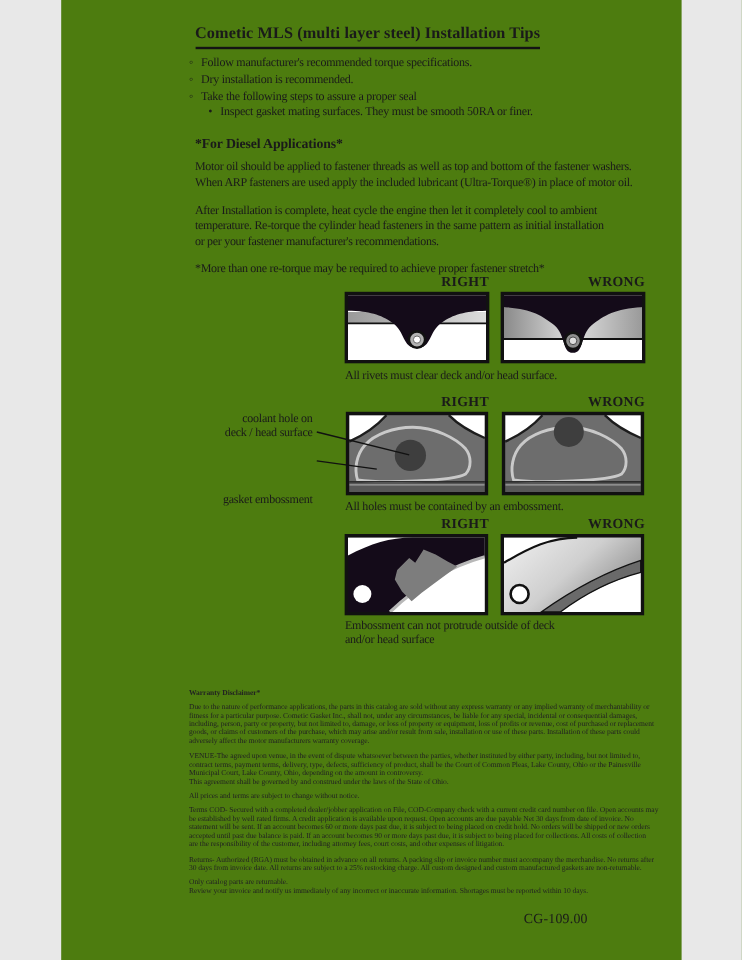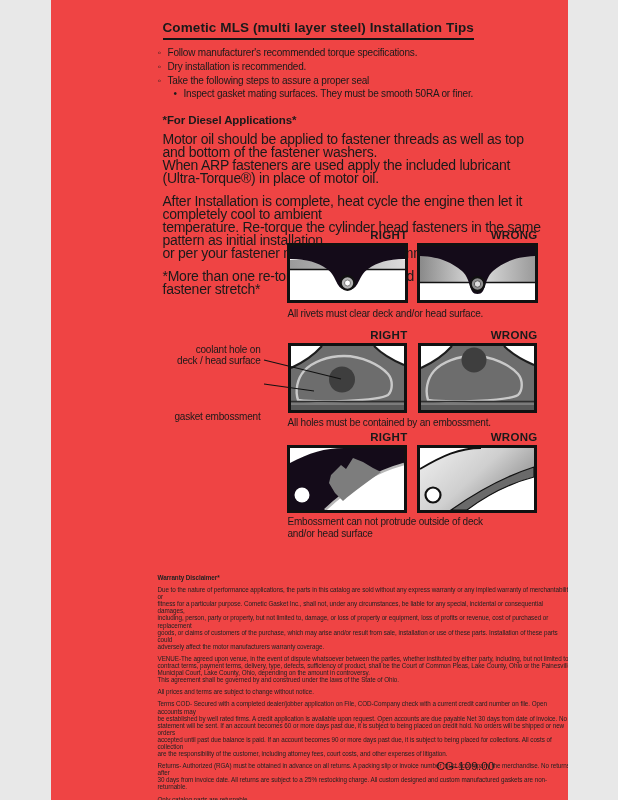--- a/index.html
+++ b/index.html
@@ -1,36 +1,36 @@
 <!DOCTYPE html>
 <html><head>
 <meta charset="utf-8">
 <style>
   html,body{margin:0;padding:0;background:#e8e8e8;}
   .page{
-    position:relative; width:517px; height:800px; background:#ef4444;
-    font-family:Liberation Sans, sans-serif; color:#1a1a1a; overflow:hidden;
+    position:relative; width:517px; height:800px; background:#4d7c0f;
+    font-family:Liberation Serif, serif; color:#1a1a1a; overflow:hidden;
     margin:0 auto;
   }
   
   .title{
     position:absolute; left:112px; top:20px;
     font-size:13.5px; font-weight:bold; letter-spacing:.1px;
     border-bottom:2px solid #141414; padding-bottom:3px;
   }
   
   .tips{position:absolute; left:107px; top:46px; width:440px; font-size:10px; line-height:13.8px; letter-spacing:-.2px;}
   .tips .b1{padding-left:10px; position:relative;}
   .tips .b1::before{content:"◦"; position:absolute; left:0; top:0;}
   .tips .b2{padding-left:26px; position:relative;}
   .tips .b2::before{content:"•"; position:absolute; left:16px; top:0;}
   
   .diesel{position:absolute; left:112px; top:114px; width:402px;}
   .diesel h2{font-size:11.5px; font-weight:bold; margin:0 0 7px 0; letter-spacing:-.1px;}
-  .diesel p{font-size:14px; line-height:13px; letter-spacing:-.25px; margin:0 16px 10px 0; white-space:pre-line;}
+  .diesel p{font-size:10px; line-height:13px; letter-spacing:-.25px; margin:0 16px 10px 0; white-space:pre-line;}
   
   .figure{position:absolute; left:0; width:618px;}
   .fig1{top:229px; height:100px;}
   .fig2{top:329px; height:102px;}
   .fig3{top:431px; height:110px;}
   .rw{position:absolute; width:121px; text-align:right; font-size:11.5px; font-weight:bold; letter-spacing:.3px; top:0;}
   .rw.r{left:236px;} .rw.w{left:366px;}
   .panel{position:absolute; top:14px;}
   .panel.r{left:236px;} .panel.w{left:366px;}
   .fig2 .panel.r{left:237px;} .fig2 .panel.w{left:367px;}

